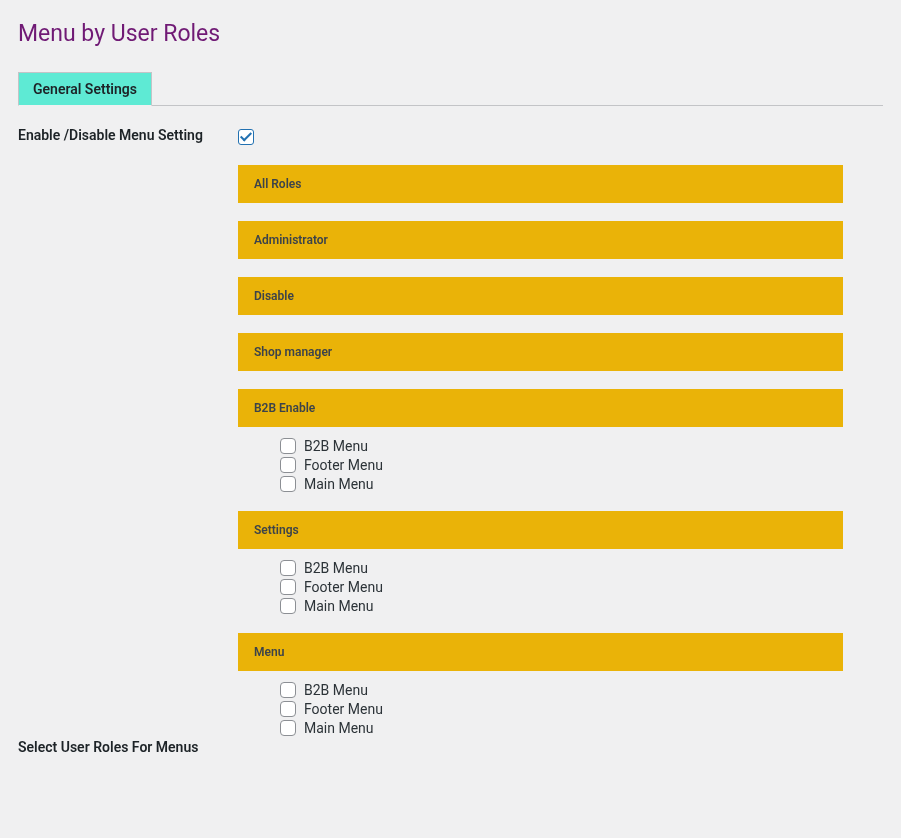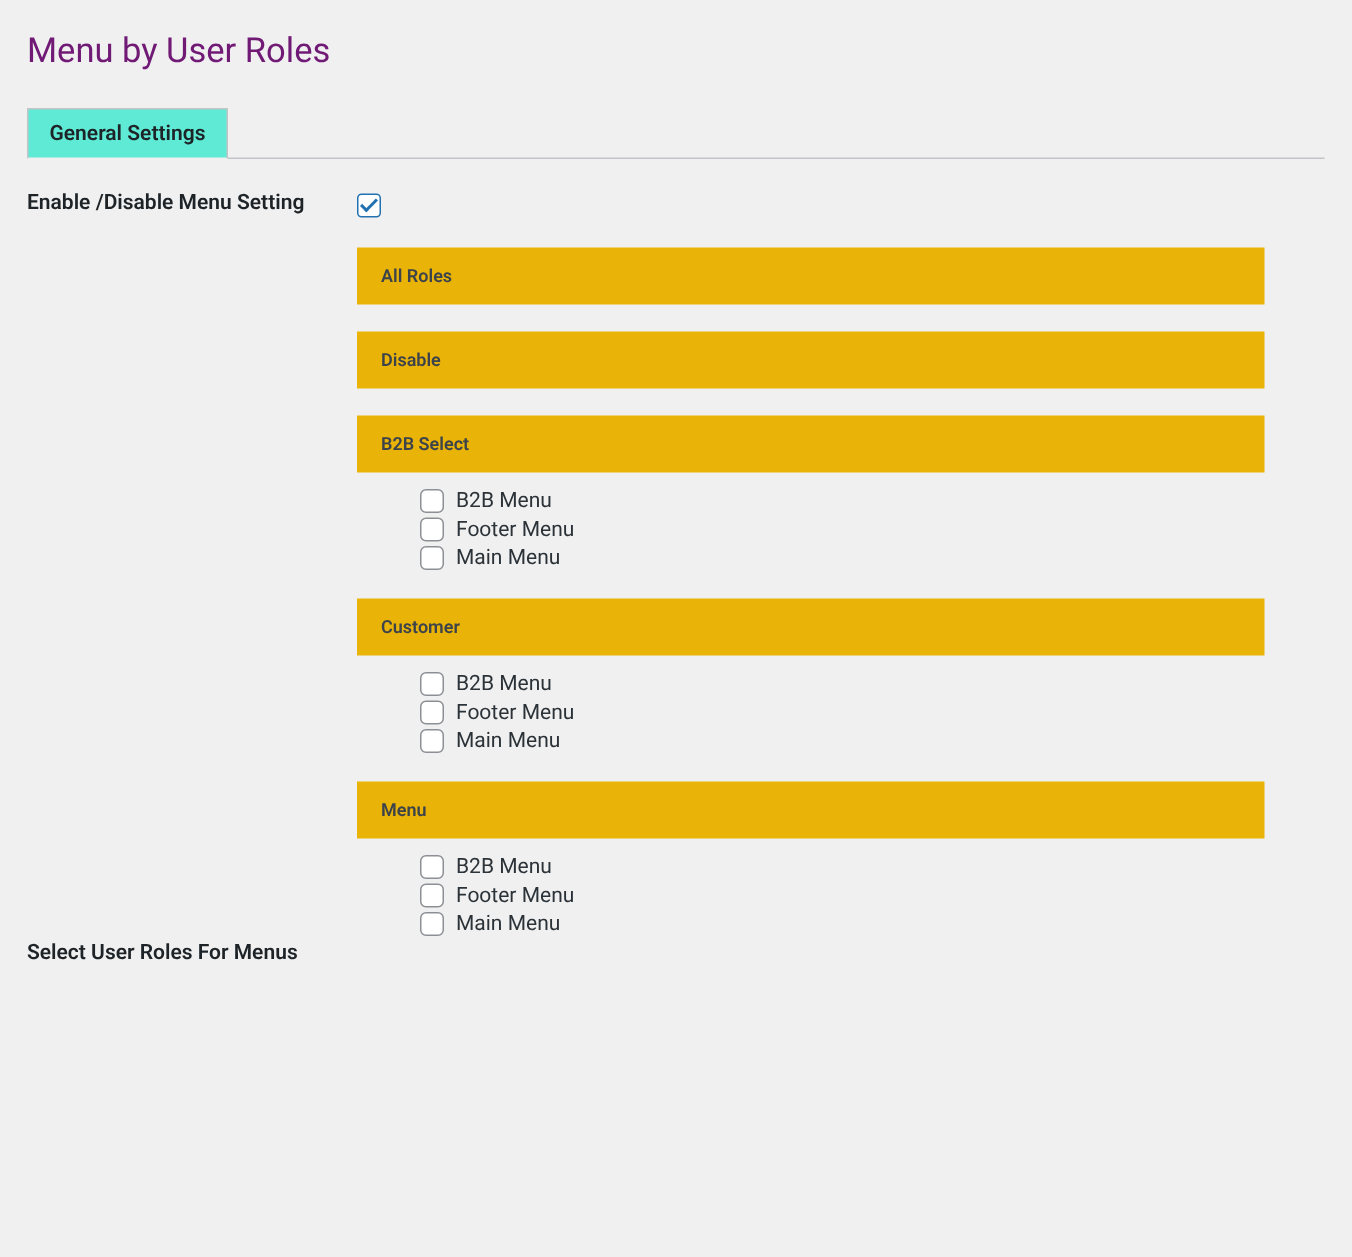--- a/index.html
+++ b/index.html
@@ -148,41 +148,47 @@
     </div>
 
     <div class="form-row">
       <div class="row-label">Select User Roles For Menus</div>
       <div class="row-content">
         <div class="roles-container" id="roles-container">
             <div class="role-section">
               <div class="role-header">All Roles</div>
             </div>
             <div class="role-section">
+              <div class="role-header">Administrator</div>
+            </div>
+            <div class="role-section">
               <div class="role-header">Disable</div>
             </div>
             <div class="role-section">
-              <div class="role-header">B2B Select</div>
+              <div class="role-header">Shop manager</div>
+            </div>
+            <div class="role-section">
+              <div class="role-header">B2B Enable</div>
               <div class="role-menus">
                 <div class="menu-item">
                   <input type="checkbox" style="">
                   <label>B2B Menu</label>
                 </div>
                 <div class="menu-item">
                   <input type="checkbox" style="">
                   <label>Footer Menu</label>
                 </div>
                 <div class="menu-item">
                   <input type="checkbox" style="">
                   <label>Main Menu</label>
                 </div>
               </div>
             </div>
             <div class="role-section">
-              <div class="role-header">Customer</div>
+              <div class="role-header">Settings</div>
               <div class="role-menus">
                 <div class="menu-item">
                   <input type="checkbox" style="">
                   <label>B2B Menu</label>
                 </div>
                 <div class="menu-item">
                   <input type="checkbox" style="">
                   <label>Footer Menu</label>
                 </div>
                 <div class="menu-item">

